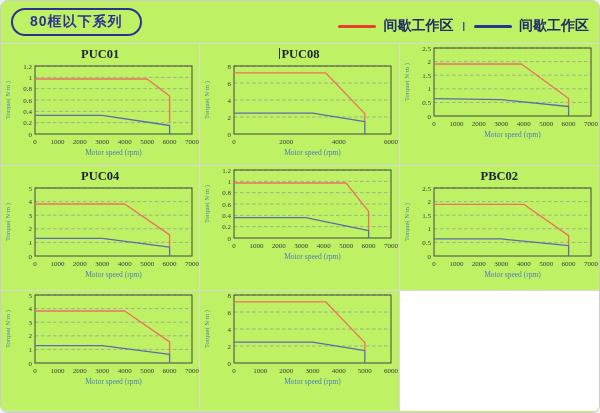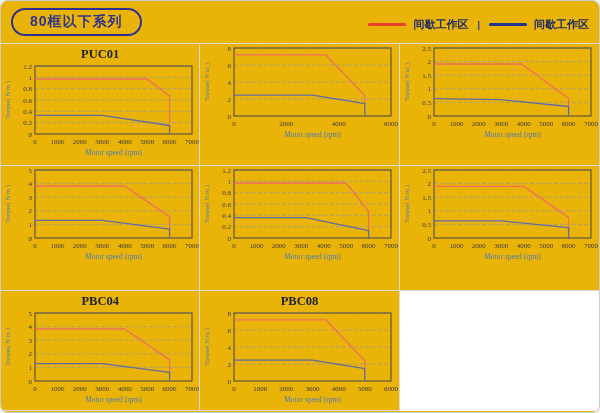--- a/index.html
+++ b/index.html
@@ -1,23 +1,23 @@
 <!DOCTYPE html>
 <html><head>
 <meta charset="utf-8">
 <style>
   html,body{margin:0;padding:0;background:#f2f2f2;font-family:"Liberation Sans",sans-serif;}
-  .card{position:relative;width:598px;height:411px;background:#eab308;border:1px solid #cccccc;
+  .card{position:relative;width:598px;height:411px;background:#bef264;border:1px solid #cccccc;
         border-radius:8px;overflow:hidden;margin:0 auto;}
   .header{position:relative;height:42px;}
   .series-badge{position:absolute;left:10px;top:7px;border:2px solid #2e3192;border-radius:15px;
         padding:3px 17px;font-size:14px;font-weight:bold;color:#2e3192;letter-spacing:1px;}
   .legend{position:absolute;right:10px;top:16px;display:flex;align-items:center;gap:7px;}
   .legend .swatch{width:38px;height:3px;border-radius:2px;display:inline-block;}
-  .legend .lbl{font-size:11px;font-weight:bold;color:#1f2d66;}
+  .legend .lbl{font-size:14px;font-weight:bold;color:#1f2d66;}
   .legend .sep{font-size:9px;color:#24388f;font-weight:bold;padding:0 2px;}
   .chart-grid{position:absolute;top:42px;left:0;right:0;display:grid;
         grid-template-columns:1fr 1fr 1fr;grid-template-rows:122px 125px 120px;
         border-top:1px solid #d9d9d9;}
   .cell{border-right:1px solid #d9d9d9;border-bottom:1px solid #d9d9d9;overflow:hidden;}
   .cell:nth-child(3n){border-right:none;}
   .cell.empty{border:none;background:#ffffff;}
   .chart-title{height:15px;margin-top:3px;text-align:center;font-family:"Liberation Serif",serif;
         font-size:12.5px;font-weight:bold;color:#1c2133;line-height:15px;}
   .chart-title .cursor{display:inline-block;width:1px;height:11px;background:#333;
@@ -64,20 +64,21 @@
           <text x="145.14285714285714" y="81.5" font-family="&quot;Liberation Serif&quot;,serif" font-size="7px" fill="#3a3a3a" text-anchor="middle">5000</text>
           <text x="167.57142857142856" y="81.5" font-family="&quot;Liberation Serif&quot;,serif" font-size="7px" fill="#3a3a3a" text-anchor="middle">6000</text>
           <text x="190" y="81.5" font-family="&quot;Liberation Serif&quot;,serif" font-size="7px" fill="#3a3a3a" text-anchor="middle">7000</text>
           <text x="111.5" y="93" font-family="&quot;Liberation Serif&quot;,serif" font-size="7.5px" fill="#4a7db8" text-anchor="middle">Motor speed (rpm)</text>
           <text x="8" y="38" font-family="&quot;Liberation Serif&quot;,serif" font-size="6.5px" fill="#4a7db8" text-anchor="middle" transform="rotate(-90 8 38)">Torque( N·m )</text>
           <polyline points="33.0,17.0 145.1,17.0 167.6,34.0 167.6,60.7" fill="none" stroke="#ed7060" stroke-width="1.3" stroke-linejoin="round"></polyline>
           <polyline points="33.0,53.3 100.3,53.3 167.6,63.5 167.6,72.0" fill="none" stroke="#5d6ba6" stroke-width="1.3" stroke-linejoin="round"></polyline>
         </svg>
       </div>
       <div class="cell">
+        <div class="chart-title"><span class="cursor"></span><span>PUC08</span></div>
         <svg width="197" height="102" viewBox="0 0 197 102">
           <line x1="33" y1="55" x2="190" y2="55" stroke="#999999" stroke-width="0.8" stroke-dasharray="3.5,2.5"></line>
           <line x1="33" y1="38" x2="190" y2="38" stroke="#999999" stroke-width="0.8" stroke-dasharray="3.5,2.5"></line>
           <line x1="33" y1="21" x2="190" y2="21" stroke="#999999" stroke-width="0.8" stroke-dasharray="3.5,2.5"></line>
           <line x1="33" y1="4" x2="190" y2="4" stroke="#999999" stroke-width="0.8" stroke-dasharray="3.5,2.5"></line>
           <rect x="33" y="4" width="157" height="68" fill="none" stroke="#444444" stroke-width="1"></rect>
           <text x="30" y="74.5" font-family="&quot;Liberation Serif&quot;,serif" font-size="7px" fill="#3a3a3a" text-anchor="end">0</text>
           <text x="30" y="57.5" font-family="&quot;Liberation Serif&quot;,serif" font-size="7px" fill="#3a3a3a" text-anchor="end">2</text>
           <text x="30" y="40.5" font-family="&quot;Liberation Serif&quot;,serif" font-size="7px" fill="#3a3a3a" text-anchor="end">4</text>
           <text x="30" y="23.5" font-family="&quot;Liberation Serif&quot;,serif" font-size="7px" fill="#3a3a3a" text-anchor="end">6</text>
@@ -114,20 +115,21 @@
           <text x="145.14285714285714" y="81.5" font-family="&quot;Liberation Serif&quot;,serif" font-size="7px" fill="#3a3a3a" text-anchor="middle">5000</text>
           <text x="167.57142857142856" y="81.5" font-family="&quot;Liberation Serif&quot;,serif" font-size="7px" fill="#3a3a3a" text-anchor="middle">6000</text>
           <text x="190" y="81.5" font-family="&quot;Liberation Serif&quot;,serif" font-size="7px" fill="#3a3a3a" text-anchor="middle">7000</text>
           <text x="111.5" y="93" font-family="&quot;Liberation Serif&quot;,serif" font-size="7.5px" fill="#4a7db8" text-anchor="middle">Motor speed (rpm)</text>
           <text x="8" y="38" font-family="&quot;Liberation Serif&quot;,serif" font-size="6.5px" fill="#4a7db8" text-anchor="middle" transform="rotate(-90 8 38)">Torque( N·m )</text>
           <polyline points="33.0,20.0 120.5,20.0 167.6,54.6 167.6,62.5" fill="none" stroke="#ed7060" stroke-width="1.3" stroke-linejoin="round"></polyline>
           <polyline points="33.0,54.6 100.3,55.7 167.6,62.5 167.6,72.0" fill="none" stroke="#5d6ba6" stroke-width="1.3" stroke-linejoin="round"></polyline>
         </svg>
       </div>
       <div class="cell">
+        <div class="chart-title">PUC04</div>
         <svg width="197" height="102" viewBox="0 0 197 102">
           <line x1="33" y1="58.4" x2="190" y2="58.4" stroke="#999999" stroke-width="0.8" stroke-dasharray="3.5,2.5"></line>
           <line x1="33" y1="44.8" x2="190" y2="44.8" stroke="#999999" stroke-width="0.8" stroke-dasharray="3.5,2.5"></line>
           <line x1="33" y1="31.200000000000003" x2="190" y2="31.200000000000003" stroke="#999999" stroke-width="0.8" stroke-dasharray="3.5,2.5"></line>
           <line x1="33" y1="17.599999999999994" x2="190" y2="17.599999999999994" stroke="#999999" stroke-width="0.8" stroke-dasharray="3.5,2.5"></line>
           <line x1="33" y1="4" x2="190" y2="4" stroke="#999999" stroke-width="0.8" stroke-dasharray="3.5,2.5"></line>
           <rect x="33" y="4" width="157" height="68" fill="none" stroke="#444444" stroke-width="1"></rect>
           <text x="30" y="74.5" font-family="&quot;Liberation Serif&quot;,serif" font-size="7px" fill="#3a3a3a" text-anchor="end">0</text>
           <text x="30" y="60.9" font-family="&quot;Liberation Serif&quot;,serif" font-size="7px" fill="#3a3a3a" text-anchor="end">1</text>
           <text x="30" y="47.3" font-family="&quot;Liberation Serif&quot;,serif" font-size="7px" fill="#3a3a3a" text-anchor="end">2</text>
@@ -172,20 +174,21 @@
           <text x="145.14285714285714" y="81.5" font-family="&quot;Liberation Serif&quot;,serif" font-size="7px" fill="#3a3a3a" text-anchor="middle">5000</text>
           <text x="167.57142857142856" y="81.5" font-family="&quot;Liberation Serif&quot;,serif" font-size="7px" fill="#3a3a3a" text-anchor="middle">6000</text>
           <text x="190" y="81.5" font-family="&quot;Liberation Serif&quot;,serif" font-size="7px" fill="#3a3a3a" text-anchor="middle">7000</text>
           <text x="111.5" y="93" font-family="&quot;Liberation Serif&quot;,serif" font-size="7.5px" fill="#4a7db8" text-anchor="middle">Motor speed (rpm)</text>
           <text x="8" y="38" font-family="&quot;Liberation Serif&quot;,serif" font-size="6.5px" fill="#4a7db8" text-anchor="middle" transform="rotate(-90 8 38)">Torque( N·m )</text>
           <polyline points="33.0,17.0 145.1,17.0 167.6,45.4 167.6,64.6" fill="none" stroke="#ed7060" stroke-width="1.3" stroke-linejoin="round"></polyline>
           <polyline points="33.0,51.6 104.8,51.6 167.6,64.6 167.6,72.0" fill="none" stroke="#5d6ba6" stroke-width="1.3" stroke-linejoin="round"></polyline>
         </svg>
       </div>
       <div class="cell">
+        <div class="chart-title">PBC02</div>
         <svg width="197" height="102" viewBox="0 0 197 102">
           <line x1="33" y1="58.4" x2="190" y2="58.4" stroke="#999999" stroke-width="0.8" stroke-dasharray="3.5,2.5"></line>
           <line x1="33" y1="44.8" x2="190" y2="44.8" stroke="#999999" stroke-width="0.8" stroke-dasharray="3.5,2.5"></line>
           <line x1="33" y1="31.200000000000003" x2="190" y2="31.200000000000003" stroke="#999999" stroke-width="0.8" stroke-dasharray="3.5,2.5"></line>
           <line x1="33" y1="17.599999999999994" x2="190" y2="17.599999999999994" stroke="#999999" stroke-width="0.8" stroke-dasharray="3.5,2.5"></line>
           <line x1="33" y1="4" x2="190" y2="4" stroke="#999999" stroke-width="0.8" stroke-dasharray="3.5,2.5"></line>
           <rect x="33" y="4" width="157" height="68" fill="none" stroke="#444444" stroke-width="1"></rect>
           <text x="30" y="74.5" font-family="&quot;Liberation Serif&quot;,serif" font-size="7px" fill="#3a3a3a" text-anchor="end">0</text>
           <text x="30" y="60.9" font-family="&quot;Liberation Serif&quot;,serif" font-size="7px" fill="#3a3a3a" text-anchor="end">0.5</text>
           <text x="30" y="47.3" font-family="&quot;Liberation Serif&quot;,serif" font-size="7px" fill="#3a3a3a" text-anchor="end">1</text>
@@ -200,21 +203,20 @@
           <text x="145.14285714285714" y="81.5" font-family="&quot;Liberation Serif&quot;,serif" font-size="7px" fill="#3a3a3a" text-anchor="middle">5000</text>
           <text x="167.57142857142856" y="81.5" font-family="&quot;Liberation Serif&quot;,serif" font-size="7px" fill="#3a3a3a" text-anchor="middle">6000</text>
           <text x="190" y="81.5" font-family="&quot;Liberation Serif&quot;,serif" font-size="7px" fill="#3a3a3a" text-anchor="middle">7000</text>
           <text x="111.5" y="93" font-family="&quot;Liberation Serif&quot;,serif" font-size="7.5px" fill="#4a7db8" text-anchor="middle">Motor speed (rpm)</text>
           <text x="8" y="38" font-family="&quot;Liberation Serif&quot;,serif" font-size="6.5px" fill="#4a7db8" text-anchor="middle" transform="rotate(-90 8 38)">Torque( N·m )</text>
           <polyline points="33.0,20.3 122.7,20.3 167.6,51.6 167.6,61.7" fill="none" stroke="#ed7060" stroke-width="1.3" stroke-linejoin="round"></polyline>
           <polyline points="33.0,54.9 100.3,54.9 167.6,61.7 167.6,72.0" fill="none" stroke="#5d6ba6" stroke-width="1.3" stroke-linejoin="round"></polyline>
         </svg>
       </div>
       <div class="cell">
-        <div class="chart-title">PBC04</div>
         <svg width="197" height="102" viewBox="0 0 197 102">
           <line x1="33" y1="58.4" x2="190" y2="58.4" stroke="#999999" stroke-width="0.8" stroke-dasharray="3.5,2.5"></line>
           <line x1="33" y1="44.8" x2="190" y2="44.8" stroke="#999999" stroke-width="0.8" stroke-dasharray="3.5,2.5"></line>
           <line x1="33" y1="31.200000000000003" x2="190" y2="31.200000000000003" stroke="#999999" stroke-width="0.8" stroke-dasharray="3.5,2.5"></line>
           <line x1="33" y1="17.599999999999994" x2="190" y2="17.599999999999994" stroke="#999999" stroke-width="0.8" stroke-dasharray="3.5,2.5"></line>
           <line x1="33" y1="4" x2="190" y2="4" stroke="#999999" stroke-width="0.8" stroke-dasharray="3.5,2.5"></line>
           <rect x="33" y="4" width="157" height="68" fill="none" stroke="#444444" stroke-width="1"></rect>
           <text x="30" y="74.5" font-family="&quot;Liberation Serif&quot;,serif" font-size="7px" fill="#3a3a3a" text-anchor="end">0</text>
           <text x="30" y="60.9" font-family="&quot;Liberation Serif&quot;,serif" font-size="7px" fill="#3a3a3a" text-anchor="end">1</text>
           <text x="30" y="47.3" font-family="&quot;Liberation Serif&quot;,serif" font-size="7px" fill="#3a3a3a" text-anchor="end">2</text>
@@ -229,21 +231,20 @@
           <text x="145.14285714285714" y="81.5" font-family="&quot;Liberation Serif&quot;,serif" font-size="7px" fill="#3a3a3a" text-anchor="middle">5000</text>
           <text x="167.57142857142856" y="81.5" font-family="&quot;Liberation Serif&quot;,serif" font-size="7px" fill="#3a3a3a" text-anchor="middle">6000</text>
           <text x="190" y="81.5" font-family="&quot;Liberation Serif&quot;,serif" font-size="7px" fill="#3a3a3a" text-anchor="middle">7000</text>
           <text x="111.5" y="93" font-family="&quot;Liberation Serif&quot;,serif" font-size="7.5px" fill="#4a7db8" text-anchor="middle">Motor speed (rpm)</text>
           <text x="8" y="38" font-family="&quot;Liberation Serif&quot;,serif" font-size="6.5px" fill="#4a7db8" text-anchor="middle" transform="rotate(-90 8 38)">Torque( N·m )</text>
           <polyline points="33.0,20.0 122.7,20.0 167.6,50.9 167.6,63.3" fill="none" stroke="#ed7060" stroke-width="1.3" stroke-linejoin="round"></polyline>
           <polyline points="33.0,54.7 100.3,54.7 167.6,63.3 167.6,72.0" fill="none" stroke="#5d6ba6" stroke-width="1.3" stroke-linejoin="round"></polyline>
         </svg>
       </div>
       <div class="cell">
-        <div class="chart-title">PBC08</div>
         <svg width="197" height="102" viewBox="0 0 197 102">
           <line x1="33" y1="55" x2="190" y2="55" stroke="#999999" stroke-width="0.8" stroke-dasharray="3.5,2.5"></line>
           <line x1="33" y1="38" x2="190" y2="38" stroke="#999999" stroke-width="0.8" stroke-dasharray="3.5,2.5"></line>
           <line x1="33" y1="21" x2="190" y2="21" stroke="#999999" stroke-width="0.8" stroke-dasharray="3.5,2.5"></line>
           <line x1="33" y1="4" x2="190" y2="4" stroke="#999999" stroke-width="0.8" stroke-dasharray="3.5,2.5"></line>
           <rect x="33" y="4" width="157" height="68" fill="none" stroke="#444444" stroke-width="1"></rect>
           <text x="30" y="74.5" font-family="&quot;Liberation Serif&quot;,serif" font-size="7px" fill="#3a3a3a" text-anchor="end">0</text>
           <text x="30" y="57.5" font-family="&quot;Liberation Serif&quot;,serif" font-size="7px" fill="#3a3a3a" text-anchor="end">2</text>
           <text x="30" y="40.5" font-family="&quot;Liberation Serif&quot;,serif" font-size="7px" fill="#3a3a3a" text-anchor="end">4</text>
           <text x="30" y="23.5" font-family="&quot;Liberation Serif&quot;,serif" font-size="7px" fill="#3a3a3a" text-anchor="end">6</text>

